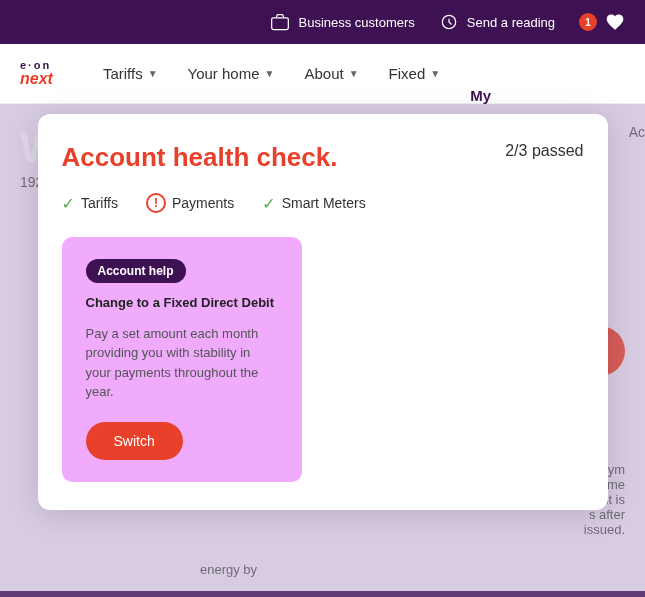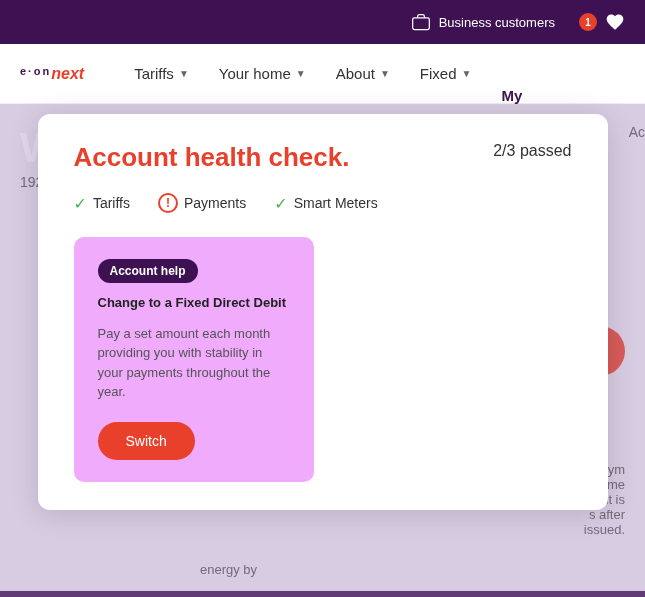--- a/index.html
+++ b/index.html
@@ -55,21 +55,21 @@
       align-items: center;
       padding: 0 20px;
       gap: 30px;
       border-bottom: 1px solid #eee;
     }
     .logo {
       margin-right: 20px;
     }
     .logo-text {
       display: flex;
-      flex-direction: row;
+      flex-direction: column;
       line-height: 1;
     }
     .logo-eon {
       font-size: 11px;
       color: #3d1152;
       font-weight: 600;
       letter-spacing: 2px;
     }
     .logo-next {
       font-size: 16px;
@@ -164,21 +164,21 @@
       display: flex;
       justify-content: center;
       align-items: flex-start;
       padding-top: 10px;
     }
 
     
     .modal {
       background: white;
       border-radius: 12px;
-      padding: 28px 36px;
+      padding: 28px 24px;
       width: 570px;
       box-shadow: 0 4px 30px rgba(0,0,0,0.15);
     }
     .modal-header {
       display: flex;
       justify-content: space-between;
       align-items: flex-start;
       margin-bottom: 20px;
     }
     .modal-title {
@@ -276,20 +276,27 @@
 </head>
 <body>
 
 <div class="top-bar">
   <div class="top-bar-item">
     <svg class="top-bar-icon" viewBox="0 0 24 24" fill="none" stroke="white" stroke-width="1.5">
       <rect x="2" y="7" width="20" height="14" rx="2"></rect>
       <path d="M16 7V5a2 2 0 0 0-2-2h-4a2 2 0 0 0-2 2v2"></path>
     </svg>
     <span>Business customers</span>
+  </div>
+  <div class="top-bar-item">
+    <svg class="top-bar-icon" viewBox="0 0 24 24" fill="none" stroke="white" stroke-width="1.5">
+      <circle cx="12" cy="12" r="8"></circle>
+      <path d="M12 8v4l3 3"></path>
+    </svg>
+    <span>Send a reading</span>
   </div>
   <div class="top-bar-item">
     <div class="notification-badge">1</div>
     <svg width="20" height="20" viewBox="0 0 24 24" fill="white">
       <path d="M12 21.35l-1.45-1.32C5.4 15.36 2 12.28 2 8.5 2 5.42 4.42 3 7.5 3c1.74 0 3.41.81 4.5 2.09C13.09 3.81 14.76 3 16.5 3 19.58 3 22 5.42 22 8.5c0 3.78-3.4 6.86-8.55 11.54L12 21.35z"></path>
     </svg>
   </div>
 </div>
 
 <div class="nav-bar">

